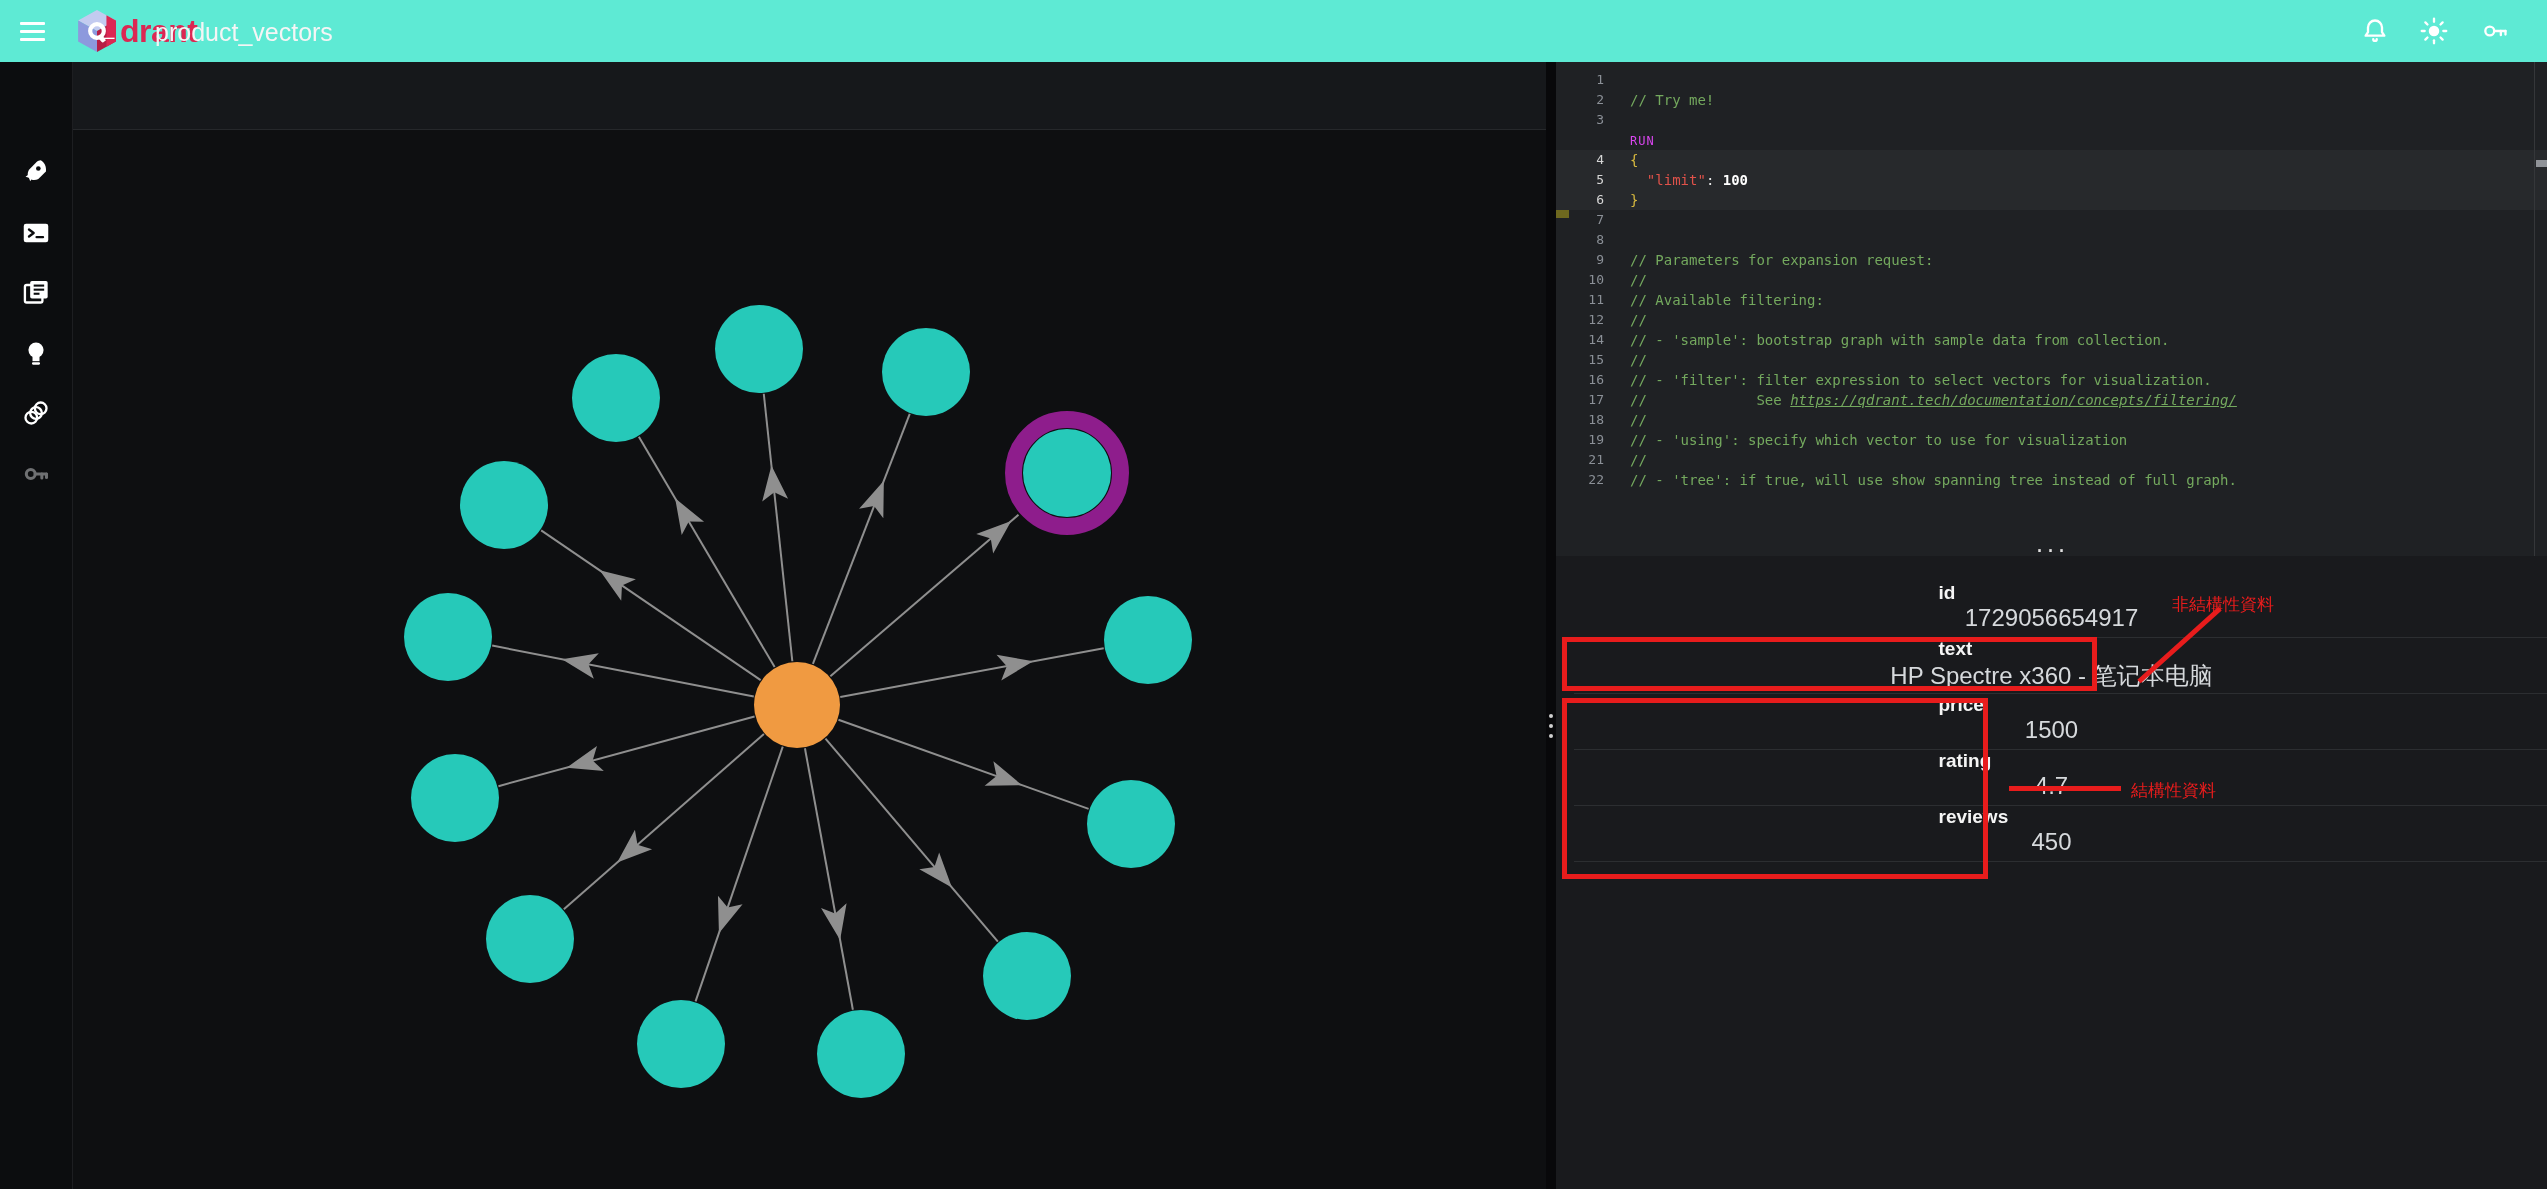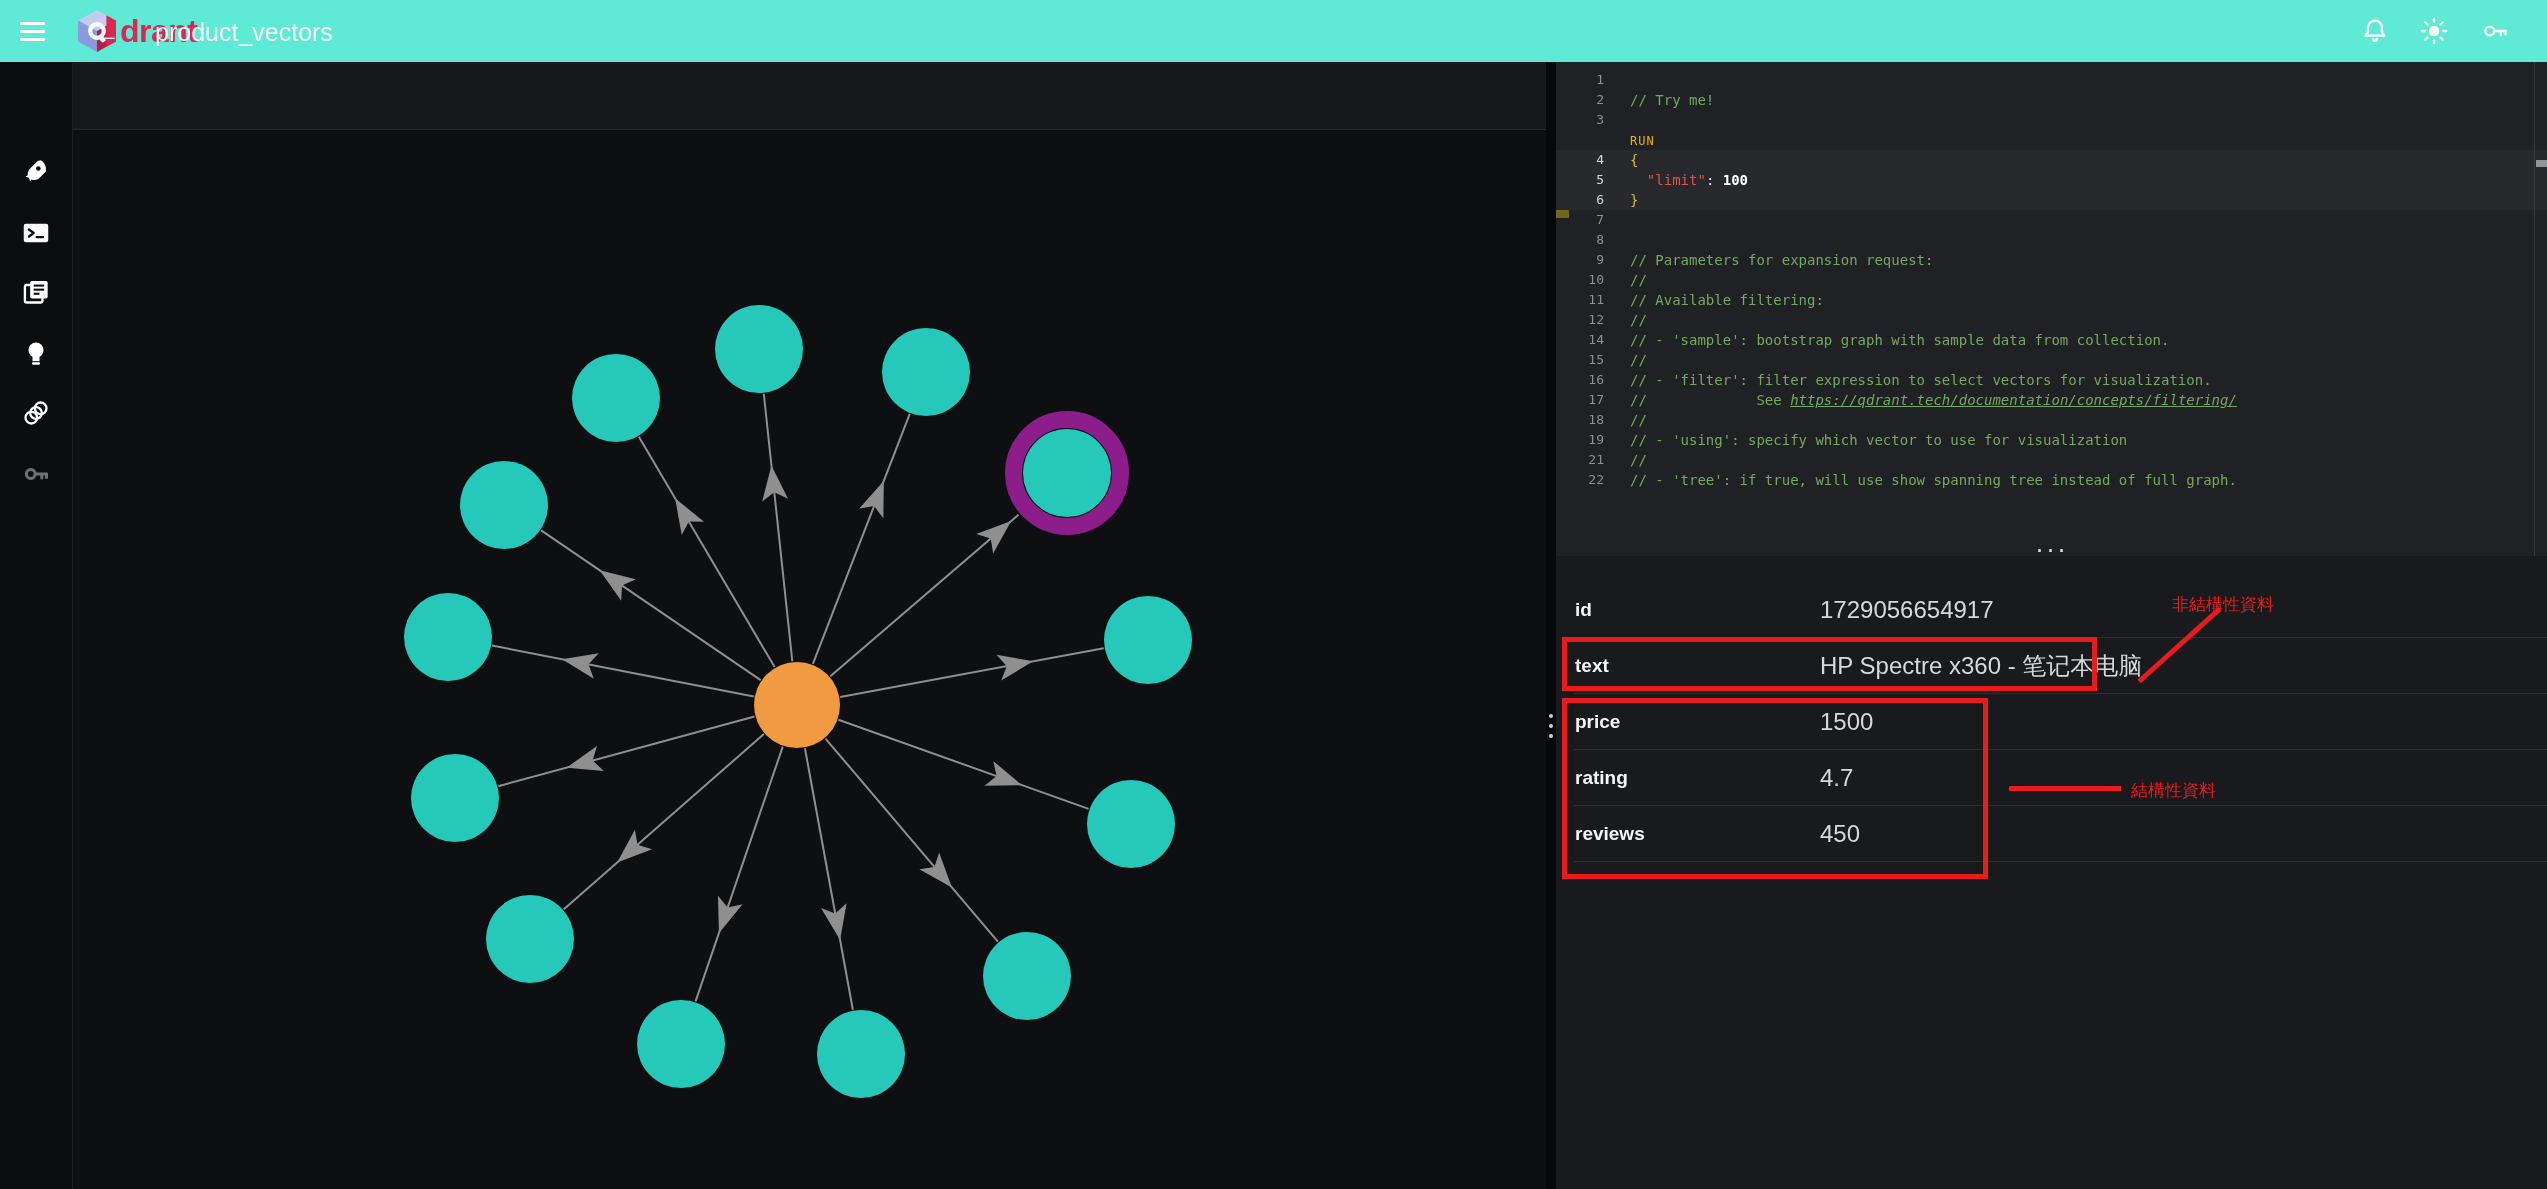--- a/index.html
+++ b/index.html
@@ -42,30 +42,30 @@
   .line.hl{background:#27292c;}
   .line .num{width:48px;text-align:right;color:#8b9097;font-size:13px;flex:none;}
   .line.hl .num{color:#d6d6d6;}
   .line .code{padding-left:26px;}
   .tk-comment{color:var(--comment);}
   .tk-link{color:var(--comment);text-decoration:underline;font-style:italic;}
   .tk-brace{color:var(--brace);}
   .tk-key{color:var(--key);}
   .tk-val{color:#fff;font-weight:700;}
   .tk-plain{color:#e8e8e8;}
-  .tk-lens{color:#eab308;font-size:12px;letter-spacing:1px;}
+  .tk-lens{color:#d946ef;font-size:12px;letter-spacing:1px;}
   .gutter-mark{position:absolute;left:0px;top:96px;width:13px;height:60px;background:#6e681f;}
   .editor-more{position:absolute;left:0;top:476px;width:991px;text-align:center;color:#e0e0e0;
                font-weight:700;letter-spacing:2px;font-size:15px;cursor:row-resize;}
   .scroll-line{position:absolute;left:978px;top:0;width:1px;height:494px;background:#35373a;}
   .scroll-thumb{position:absolute;left:980px;top:98px;width:11px;height:7px;background:#909398;}
 
   
   .record{position:absolute;left:1556px;top:556px;width:991px;height:633px;background:#191a1d;padding-top:26px;}
-  .rec-row{position:relative;height:56px;display:flex;align-items:center;}
+  .rec-row{position:relative;height:56px;display:flex;align-items:center;flex-direction:column;}
   .rec-row::after{content:"";position:absolute;left:18px;right:0;bottom:0;height:1px;background:#2c2e31;}
   .rec-key{width:264px;padding-left:19px;font-size:19px;font-weight:700;color:#f5f5f5;flex:none;}
   .rec-val{font-size:24px;color:#d6d9dc;}
 
   
   .ann{position:absolute;pointer-events:none;z-index:5;}
   .red-box1{left:1562px;top:637px;width:535px;height:54px;border:5px solid var(--red);}
   .red-box2{left:1562px;top:698px;width:426px;height:181px;border:5px solid var(--red);}
   .red-diag{left:2139px;top:679px;width:109px;height:5px;background:var(--red);
             transform:rotate(-42deg);transform-origin:0 50%;}

